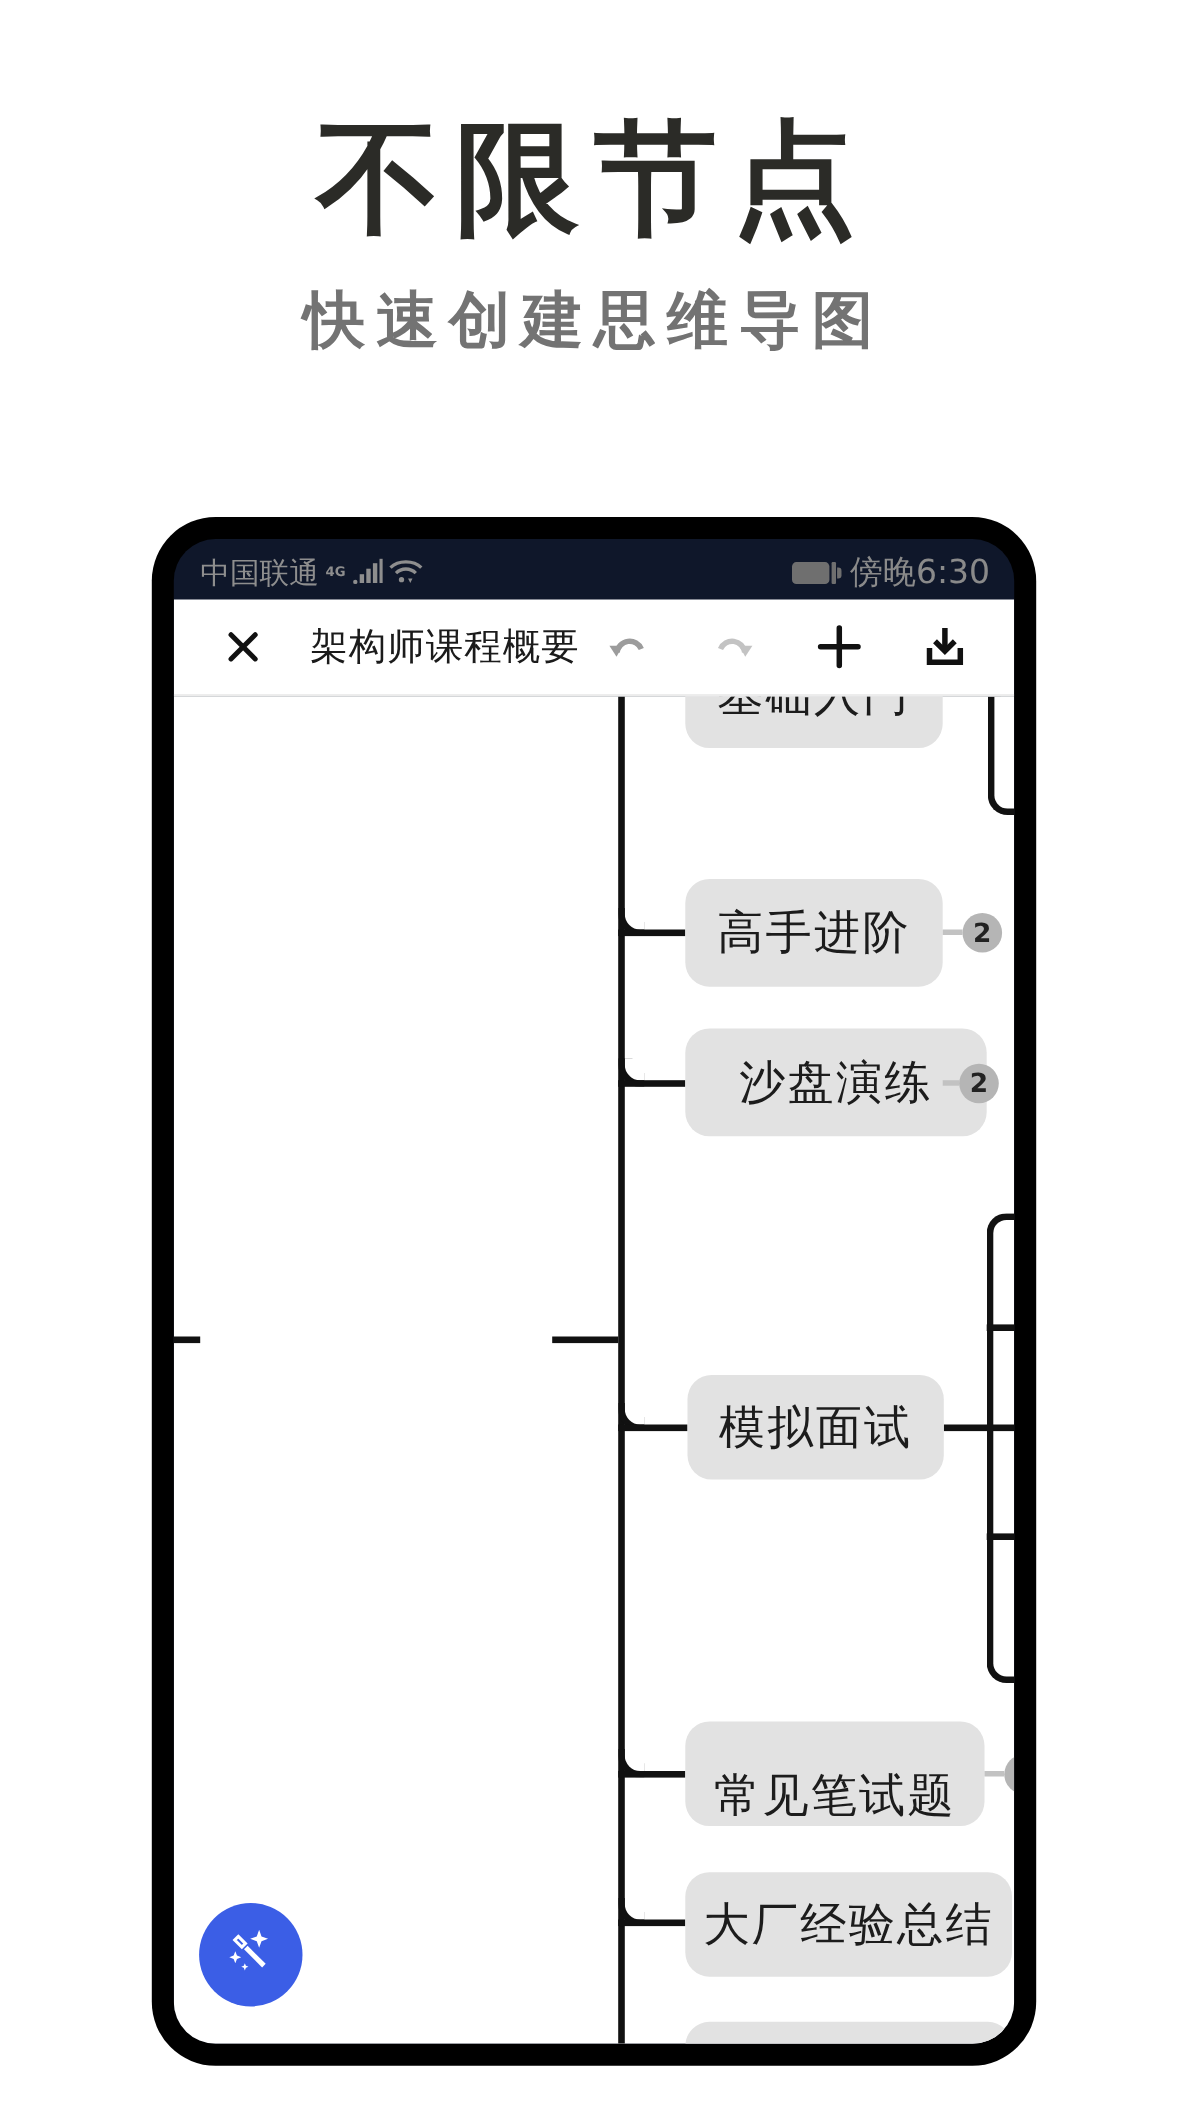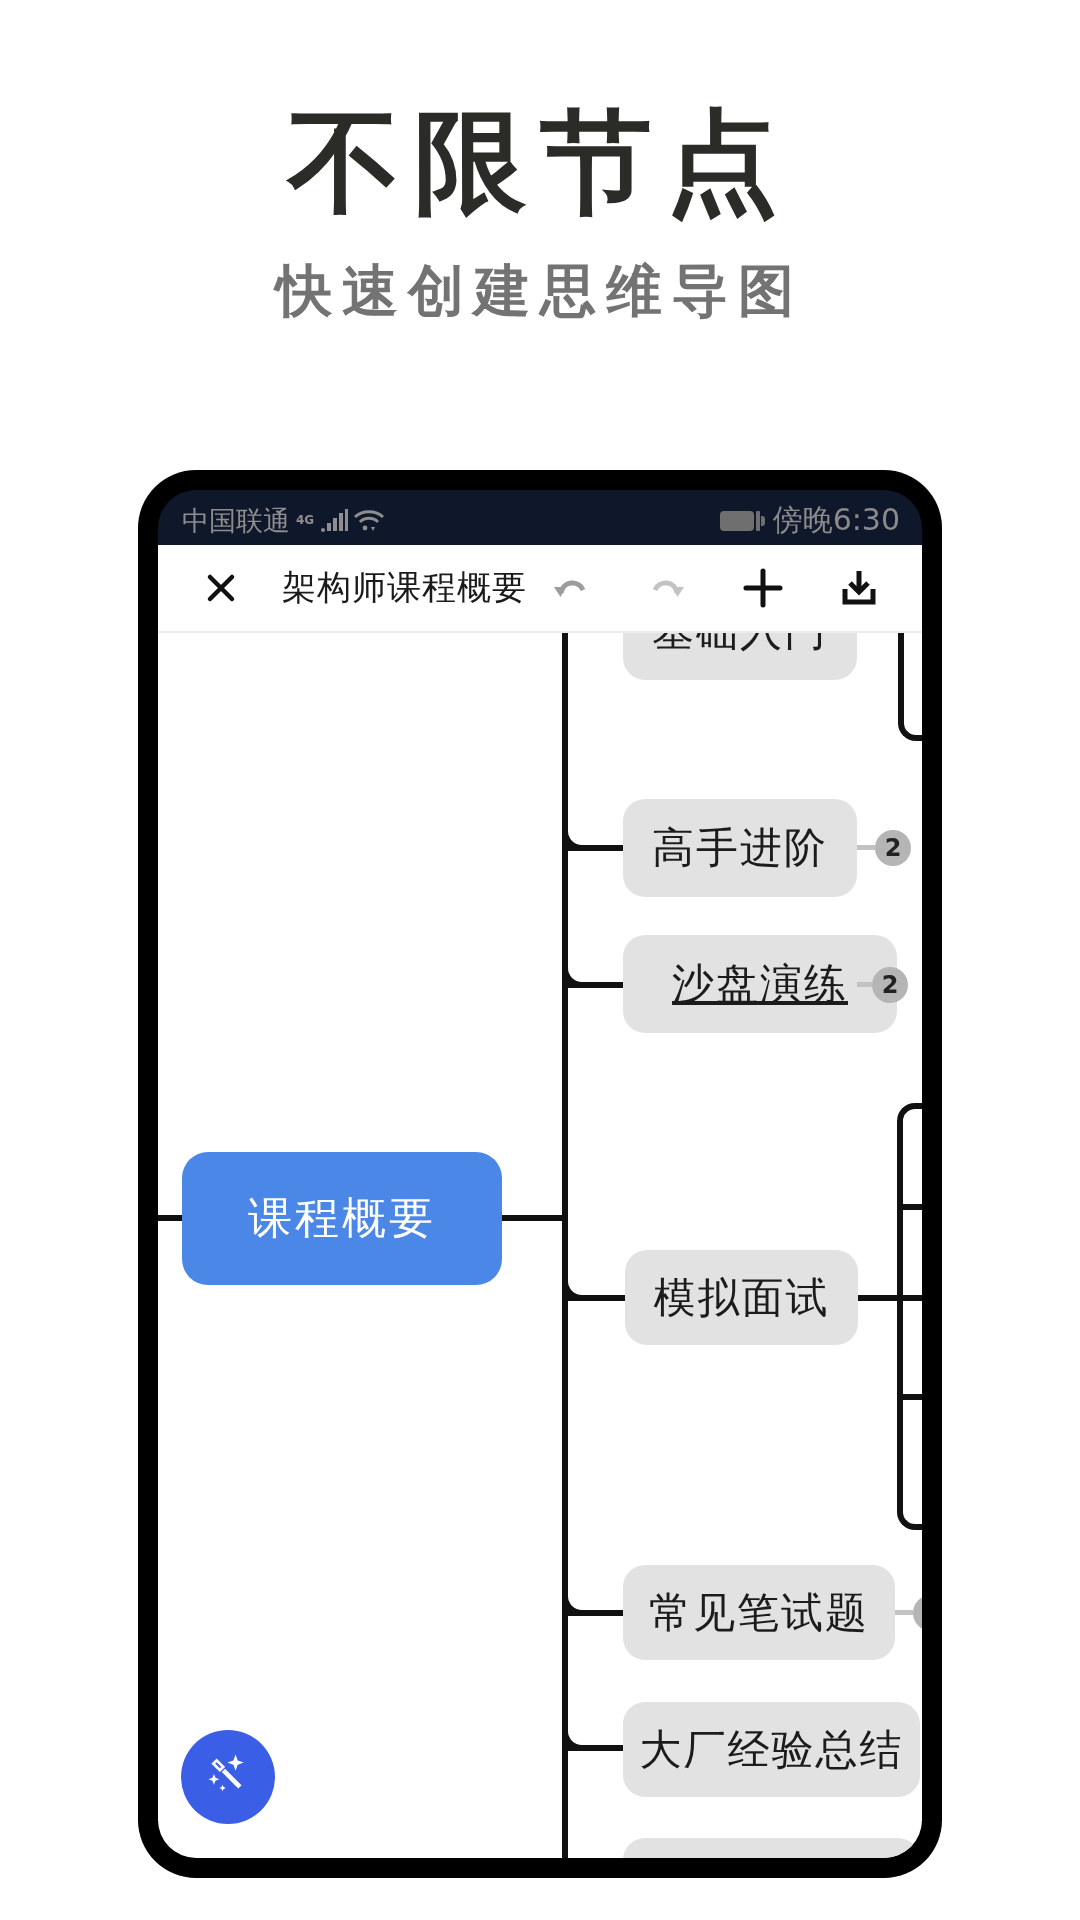--- a/index.html
+++ b/index.html
@@ -79,23 +79,23 @@
     display:flex; align-items:center; justify-content:center;
     font-size:42px; color:#1c1c1c; letter-spacing:2px;
   }
   .root-node {
     position:absolute; left:24px; top:519px; width:320px; height:133px;
     background:#4b87e6; border-radius:26px; color:#fff; font-size:44px;
     display:flex; align-items:center; justify-content:center; letter-spacing:3px;
   }
   .n-jichu   { left:465px; top:-51px;  width:234px; height:98px; }
   .n-gaoshou { left:465px; top:166px;  width:234px; height:98px; }
-  .n-shapan  { left:465px; top:302px;  width:274px; height:98px;text-decoration:underline; }
+  .n-shapan  { left:465px; top:302px;  width:274px; height:98px; }
   .n-moni    { left:467px; top:617px;  width:233px; height:95px; }
-  .n-bishi   { left:465px; top:932px;  width:272px; height:95px; }
+  .n-bishi   { left:465px; top:932px;  width:272px; height:95px;align-items:flex-end; }
   .n-dachang { left:465px; top:1069px; width:297px; height:95px; }
   .n-cut     { left:465px; top:1205px; width:297px; height:70px; }
 
   .badge-stub { position:absolute; height:5px; background:#c2c2c2; }
   .badge {
     position:absolute; width:36px; height:36px; border-radius:50%;
     background:#b5b5b5; color:#222; font-size:24px; font-weight:bold;
     display:flex; align-items:center; justify-content:center;
   }
 
@@ -204,23 +204,20 @@
         <div class="hline" style="left:404px; top:977px; width:61px;"></div>
 
         <div class="elbow" style="left:404px; top:1092px;"></div>
         <div class="hline" style="left:404px; top:1112px; width:61px;"></div>
 
         <div class="bracket-a"></div>
         <div class="bracket-b"></div>
         <div class="stub" style="top:571px;"></div>
         <div class="stub" style="top:761px;"></div>
 
-        <div class="root-node">
-          <span>课程概要</span>
-        </div>
 
         <div class="node n-jichu">
           <span>基础入门</span>
         </div>
 
         <div class="node n-gaoshou">
           <span>高手进阶</span>
         </div>
         <div class="badge-stub" style="left:699px; top:212px; width:18px;"></div>
         <div class="badge" style="left:717px; top:197px;">

